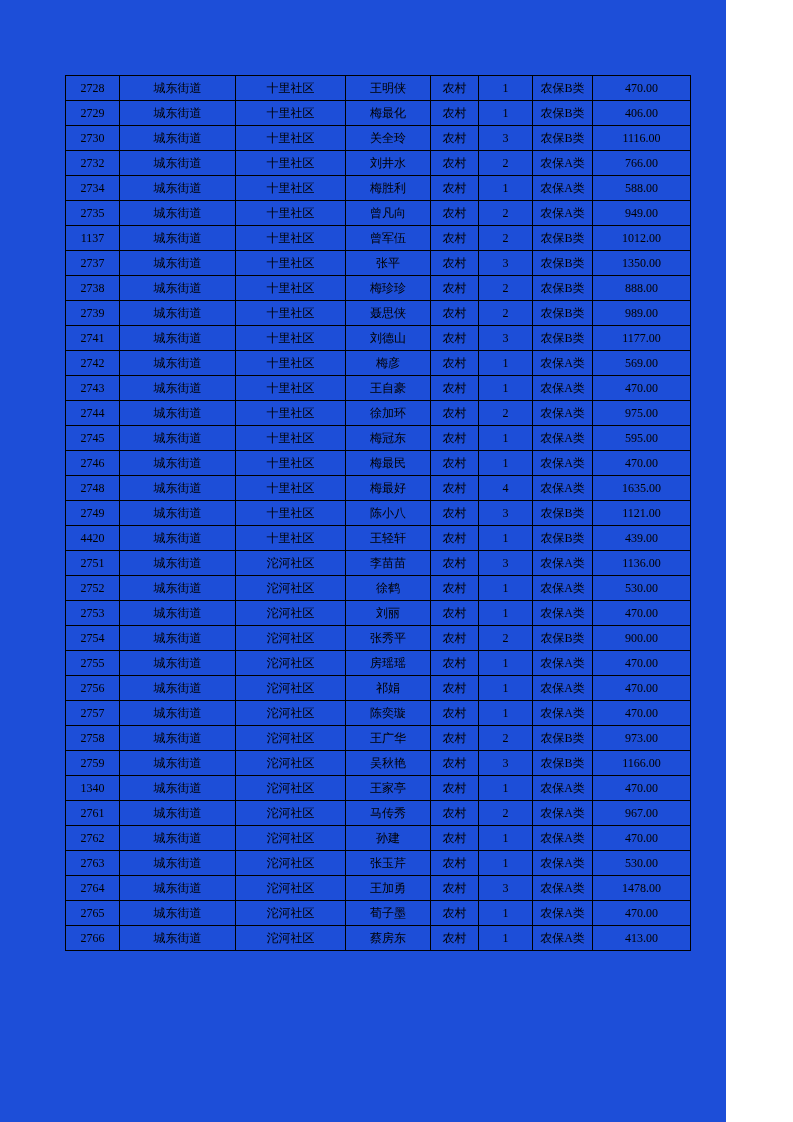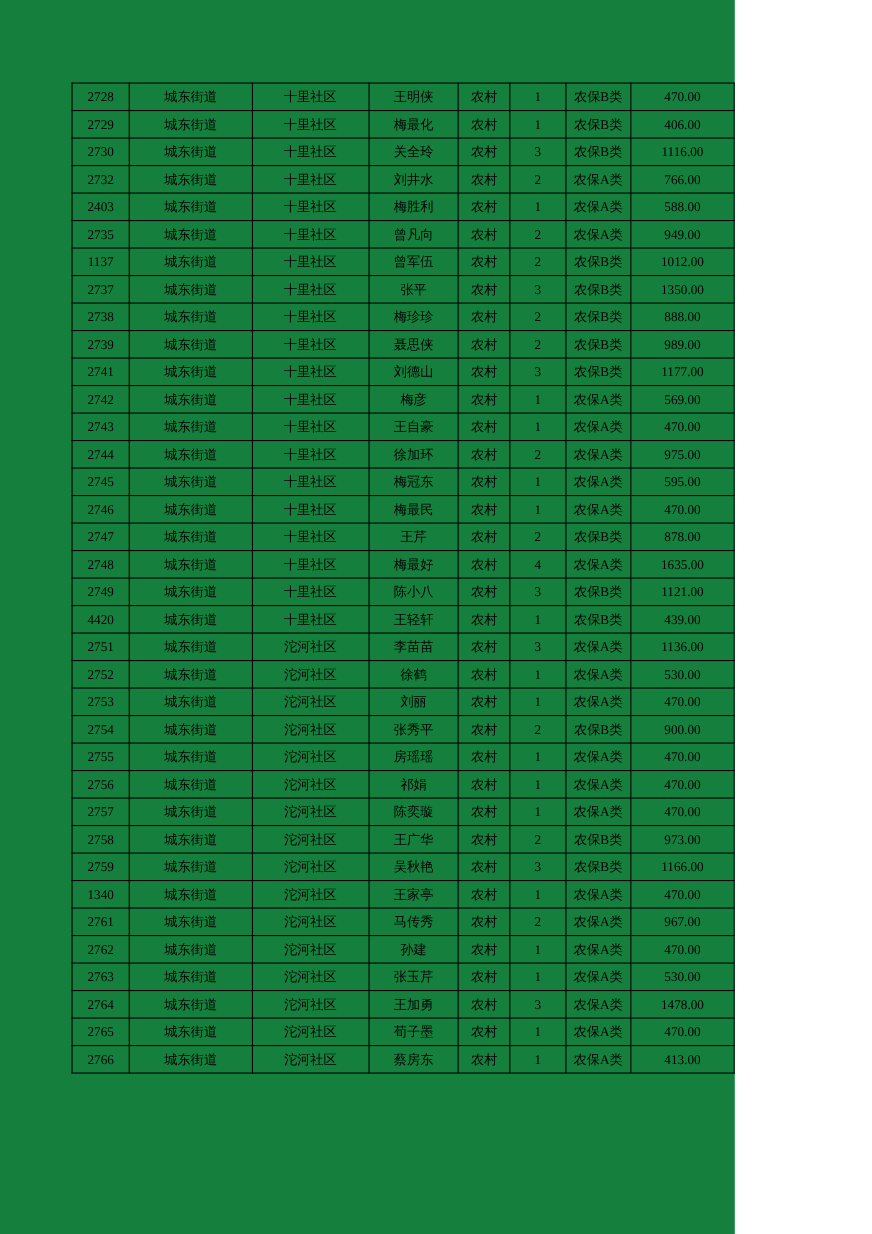--- a/index.html
+++ b/index.html
@@ -2,23 +2,23 @@
 <html><head>
 <meta charset="utf-8">
 <style>
   html, body {
     margin: 0;
     padding: 0;
     background: #ffffff;
   }
   .page {
     position: relative;
-    width: 668px;
+    width: 726px;
     height: 1122px;
-    background: #15803d;
+    background: #1d4ed8;
     font-family: "Liberation Serif", "DejaVu Serif", serif;
     overflow: hidden;
   }
   table.records {
     position: absolute;
     left: 65px;
     top: 75px;
     border-collapse: collapse;
     table-layout: fixed;
   }
@@ -82,21 +82,21 @@
           <td class="col-serial">2732</td>
           <td class="col-street">城东街道</td>
           <td class="col-community">十里社区</td>
           <td class="col-name">刘井水</td>
           <td class="col-category">农村</td>
           <td class="col-count">2</td>
           <td class="col-insurance-type">农保A类</td>
           <td class="col-amount">766.00</td>
         </tr>
         <tr>
-          <td class="col-serial">2403</td>
+          <td class="col-serial">2734</td>
           <td class="col-street">城东街道</td>
           <td class="col-community">十里社区</td>
           <td class="col-name">梅胜利</td>
           <td class="col-category">农村</td>
           <td class="col-count">1</td>
           <td class="col-insurance-type">农保A类</td>
           <td class="col-amount">588.00</td>
         </tr>
         <tr>
           <td class="col-serial">2735</td>
@@ -200,30 +200,20 @@
         </tr>
         <tr>
           <td class="col-serial">2746</td>
           <td class="col-street">城东街道</td>
           <td class="col-community">十里社区</td>
           <td class="col-name">梅最民</td>
           <td class="col-category">农村</td>
           <td class="col-count">1</td>
           <td class="col-insurance-type">农保A类</td>
           <td class="col-amount">470.00</td>
-        </tr>
-        <tr>
-          <td class="col-serial">2747</td>
-          <td class="col-street">城东街道</td>
-          <td class="col-community">十里社区</td>
-          <td class="col-name">王芹</td>
-          <td class="col-category">农村</td>
-          <td class="col-count">2</td>
-          <td class="col-insurance-type">农保B类</td>
-          <td class="col-amount">878.00</td>
         </tr>
         <tr>
           <td class="col-serial">2748</td>
           <td class="col-street">城东街道</td>
           <td class="col-community">十里社区</td>
           <td class="col-name">梅最好</td>
           <td class="col-category">农村</td>
           <td class="col-count">4</td>
           <td class="col-insurance-type">农保A类</td>
           <td class="col-amount">1635.00</td>

